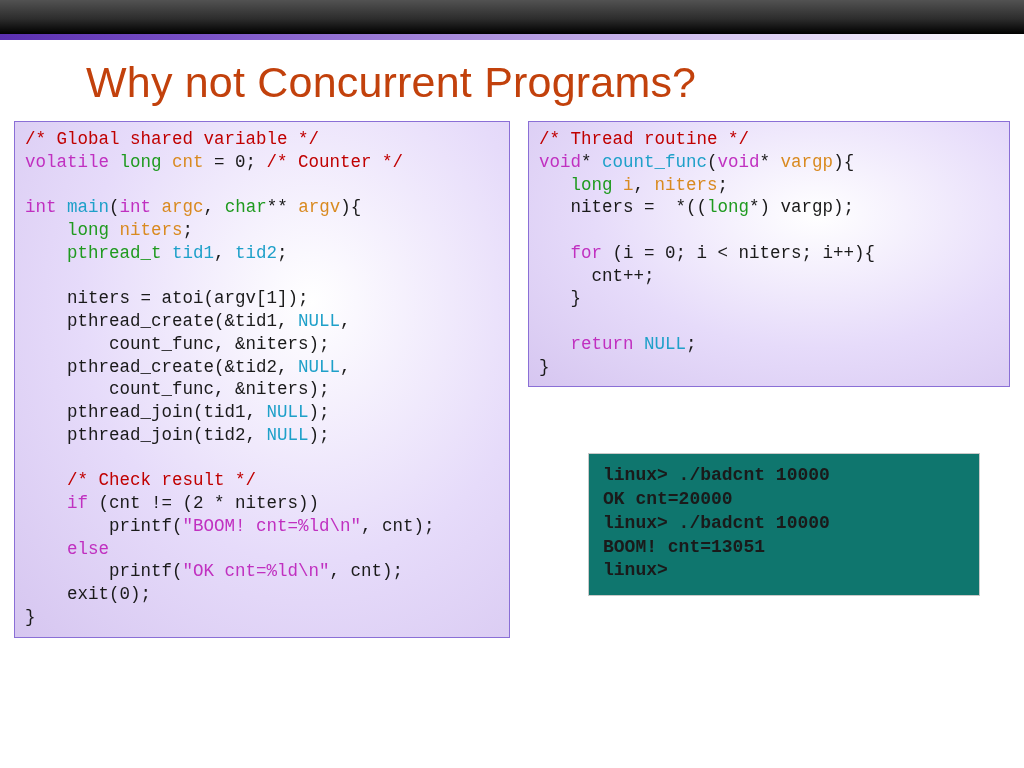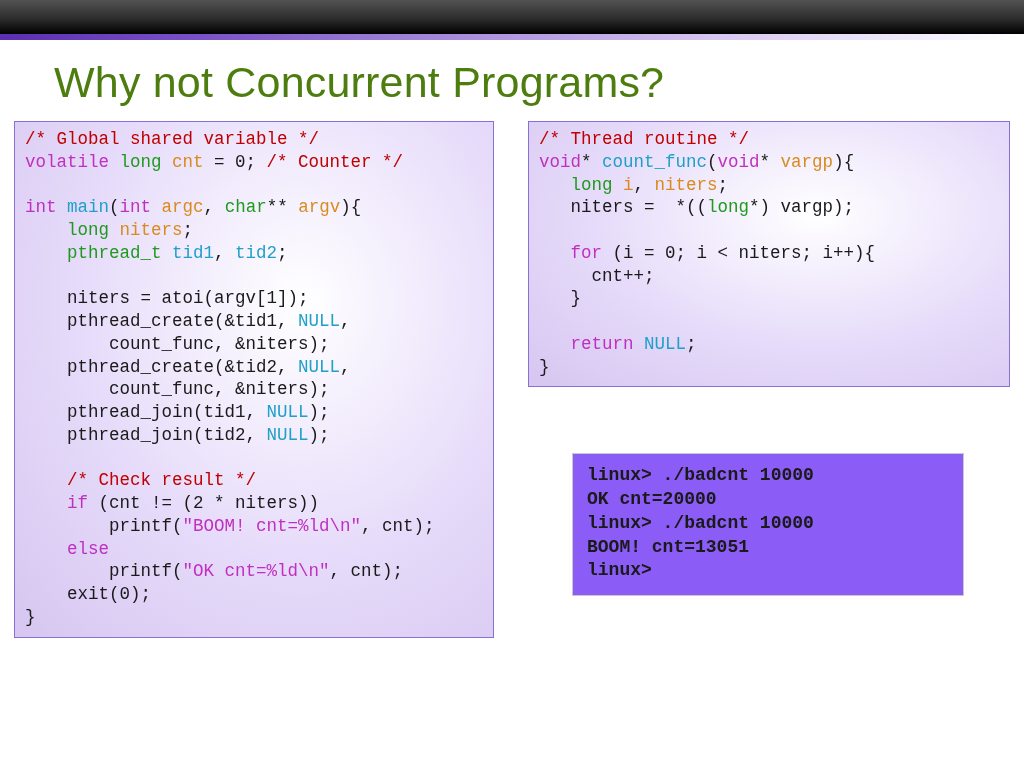--- a/index.html
+++ b/index.html
@@ -15,52 +15,52 @@
     height: 34px;
     width: 100%;
     background: linear-gradient(to bottom, #525252 0%, #2d2d2d 55%, #000000 100%);
   }
   .accent {
     height: 6px;
     width: 100%;
     background: linear-gradient(to right, #5a2fb0 0%, #7a52c7 20%, #d6c6f0 70%, #ffffff 100%);
   }
   h1 {
-    margin: 18px 0 14px 54px;
+    margin: 18px 0 14px 86px;
     font-size: 43px;
     font-weight: 400;
-    color: #4d7c0f;
+    color: #c2410c;
     letter-spacing: 0.2px;
   }
   .cols {
     display: flex;
     flex-direction: row;
     padding: 0 14px;
     gap: 18px;
   }
   .codebox {
     border: 1.5px solid #8a6fd6;
     background: radial-gradient(ellipse at 60% 35%, #ffffff 0%, #e6dbfa 55%, #d6c6f0 100%);
     padding: 6px 10px 8px 10px;
     font-family: "Courier New", Courier, monospace;
     font-size: 17.5px;
     font-weight: normal;
     line-height: 1.30;
     white-space: pre;
     color: #1a1a1a;
   }
   .leftbox  { width: 486px; }
-  .rightbox { width: 460px; margin-left: 16px; }
+  .rightbox { width: 460px; }
   .rightcol { display: flex; flex-direction: column; }
 
   .termbox {
     margin-top: 66px;
     margin-left: 60px;
     width: 364px;
-    background: #8b5cf6;
+    background: #0f766e;
     border: 1px solid #c9c9c9;
     padding: 10px 12px 12px 14px;
     font-family: "Courier New", Courier, monospace;
     font-size: 18px;
     font-weight: bold;
     line-height: 1.32;
     white-space: pre;
     color: #1a1a1a;
   }
 

